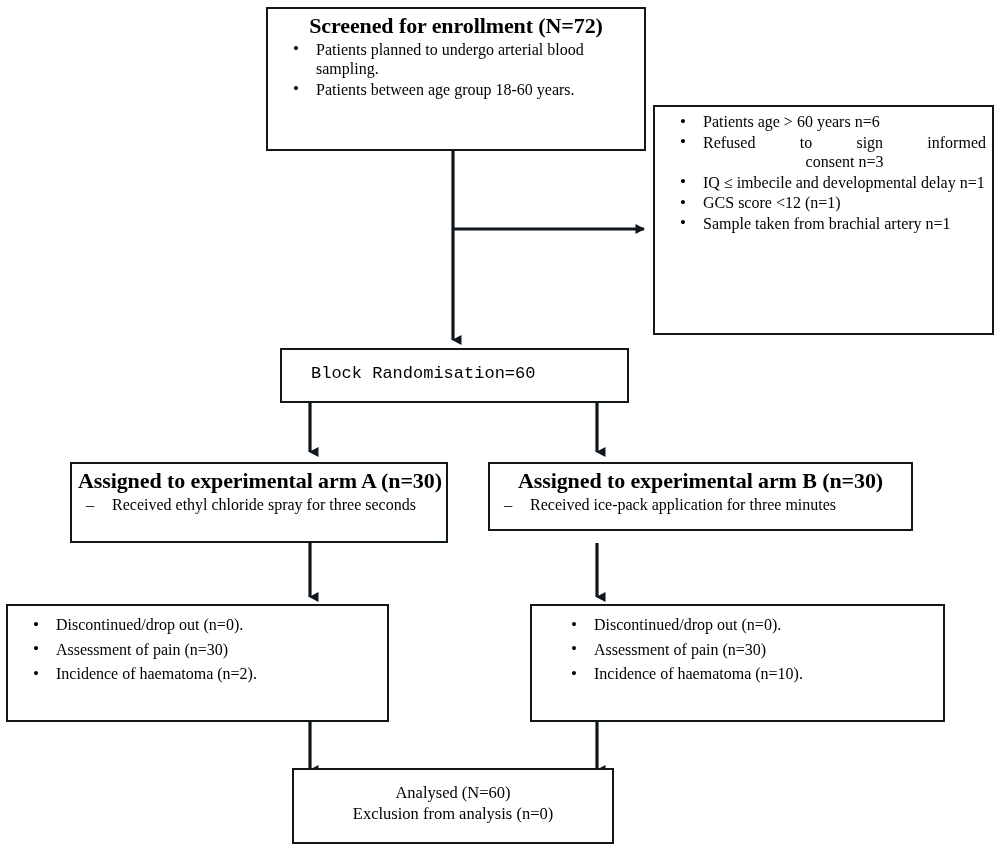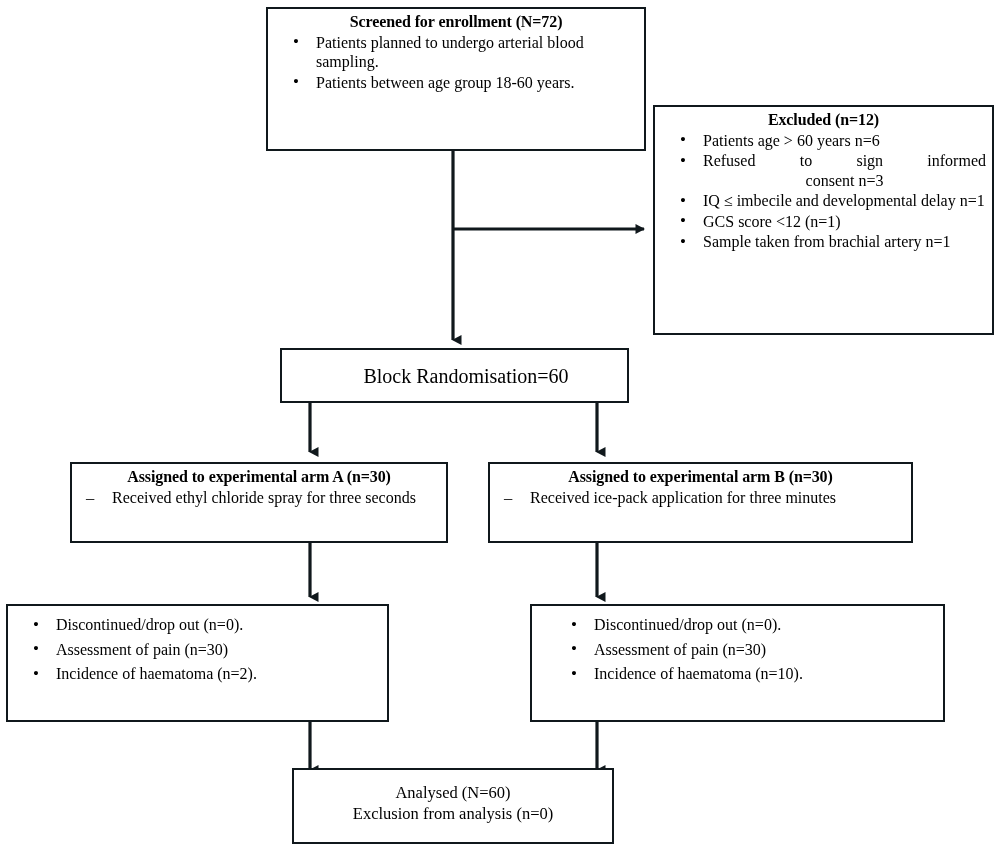--- a/index.html
+++ b/index.html
@@ -31,35 +31,36 @@
     border: 2px solid #10181c;
     background: #ffffff;
     z-index: 2;
   }
   .node-inner {
     padding: 4px 6px 4px 6px;
   }
   .node-title {
     font-weight: bold;
     text-align: center;
-    font-size: 16px;
+    font-size: 22px;
     line-height: 1.17;
     letter-spacing: -0.1px;
     white-space: nowrap;
   }
   .plain-line {
     font-size: 16.5px;
     line-height: 1.3;
     text-align: center;
     white-space: nowrap;
   }
   .plain-left {
-    font-size: 20px;
+    font-size: 17px;
     line-height: 1.3;
-    text-align: center;
+    text-align: left;
+    font-family: Liberation Mono, monospace;
   }
   ul.bullets {
     list-style: none;
     margin: 1px 0 0 0;
     padding: 0;
   }
   ul.bullets > li {
     position: relative;
     font-size: 16px;
     line-height: 1.22;
@@ -150,21 +151,20 @@
       <div class="node-title">Screened for enrollment (N=72)</div>
       <ul class="bullets dot">
         <li>Patients planned to undergo arterial blood sampling.</li>
         <li>Patients between age group 18-60 years.</li>
       </ul>
     </div>
   </div>
 
   <div class="node" style="left:653px; top:105px; width:341px; height:230px;">
     <div class="node-inner">
-      <div class="node-title">Excluded (n=12)</div>
       <ul class="bullets dot">
         <li>Patients age &gt; 60 years n=6</li>
         <li>
           <span class="justify-line" style="display:block;">Refused to sign informed</span>
           <span class="tight" style="display:block;">consent n=3</span>
         </li>
         <li>IQ ≤ imbecile and developmental delay n=1</li>
         <li>GCS score &lt;12 (n=1)</li>
         <li>Sample taken from brachial artery n=1</li>
       </ul>
@@ -179,21 +179,21 @@
 
   <div class="node" style="left:70px; top:462px; width:378px; height:81px;">
     <div class="node-inner">
       <div class="node-title">Assigned to experimental arm A (n=30)</div>
       <ul class="bullets dash">
         <li>Received ethyl chloride spray for three seconds</li>
       </ul>
     </div>
   </div>
 
-  <div class="node" style="left:488px; top:462px; width:425px; height:81px;">
+  <div class="node" style="left:488px; top:462px; width:425px; height:69px;">
     <div class="node-inner">
       <div class="node-title">Assigned to experimental arm B (n=30)</div>
       <ul class="bullets dash">
         <li>Received ice-pack application for three minutes</li>
       </ul>
     </div>
   </div>
 
   <div class="node" style="left:6px; top:604px; width:383px; height:118px;">
     <div class="node-inner" style="padding-top:9px;">

